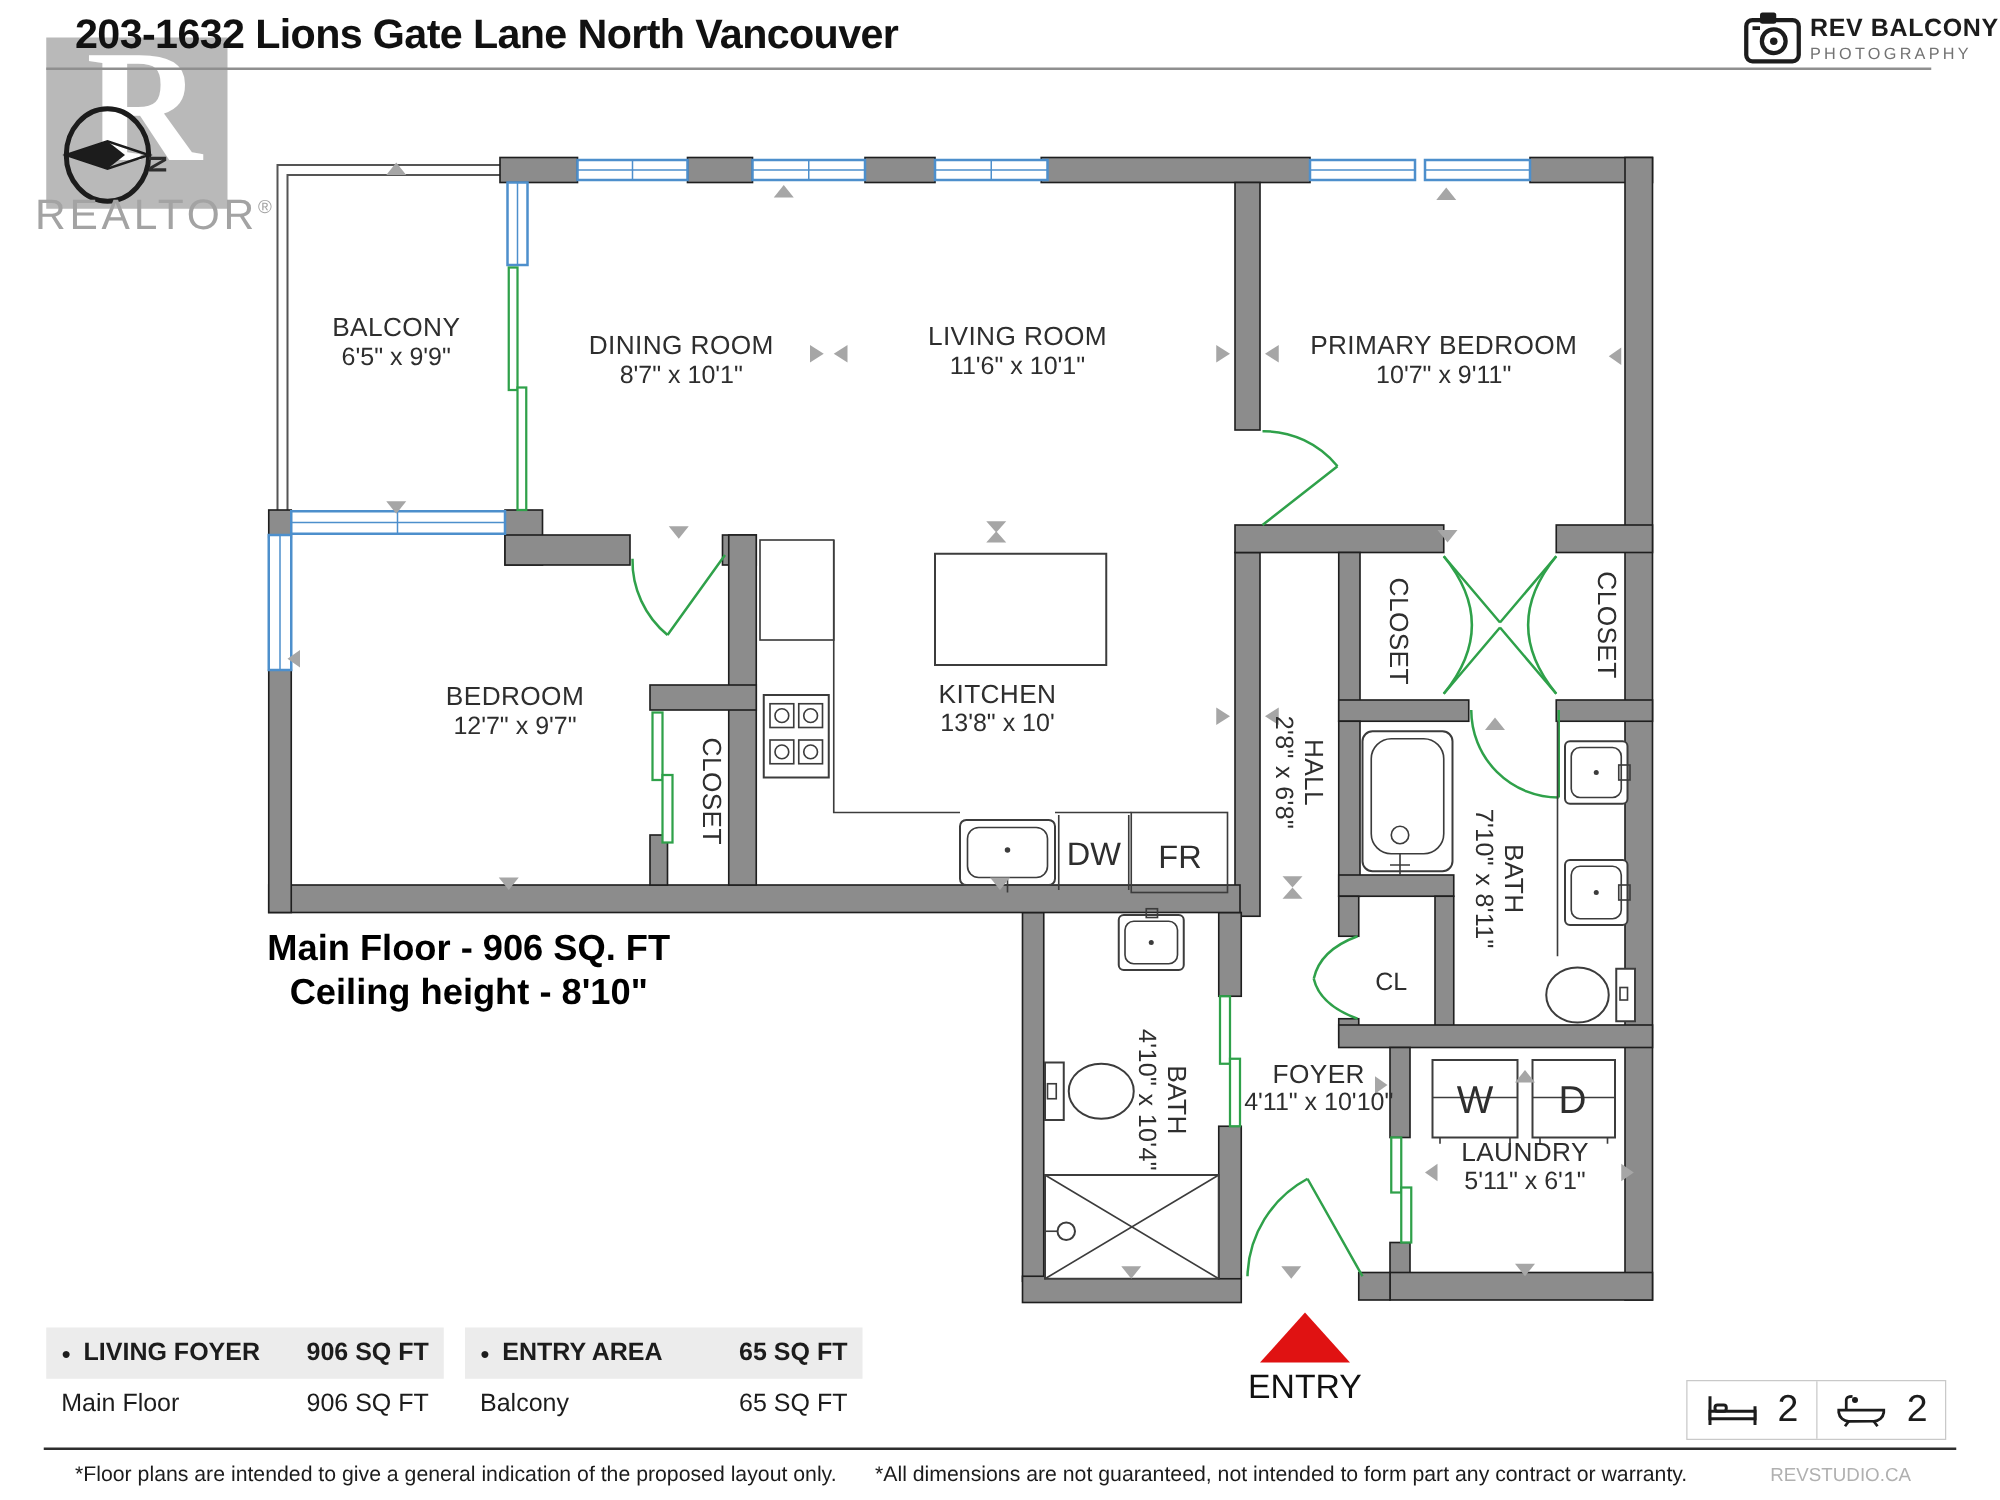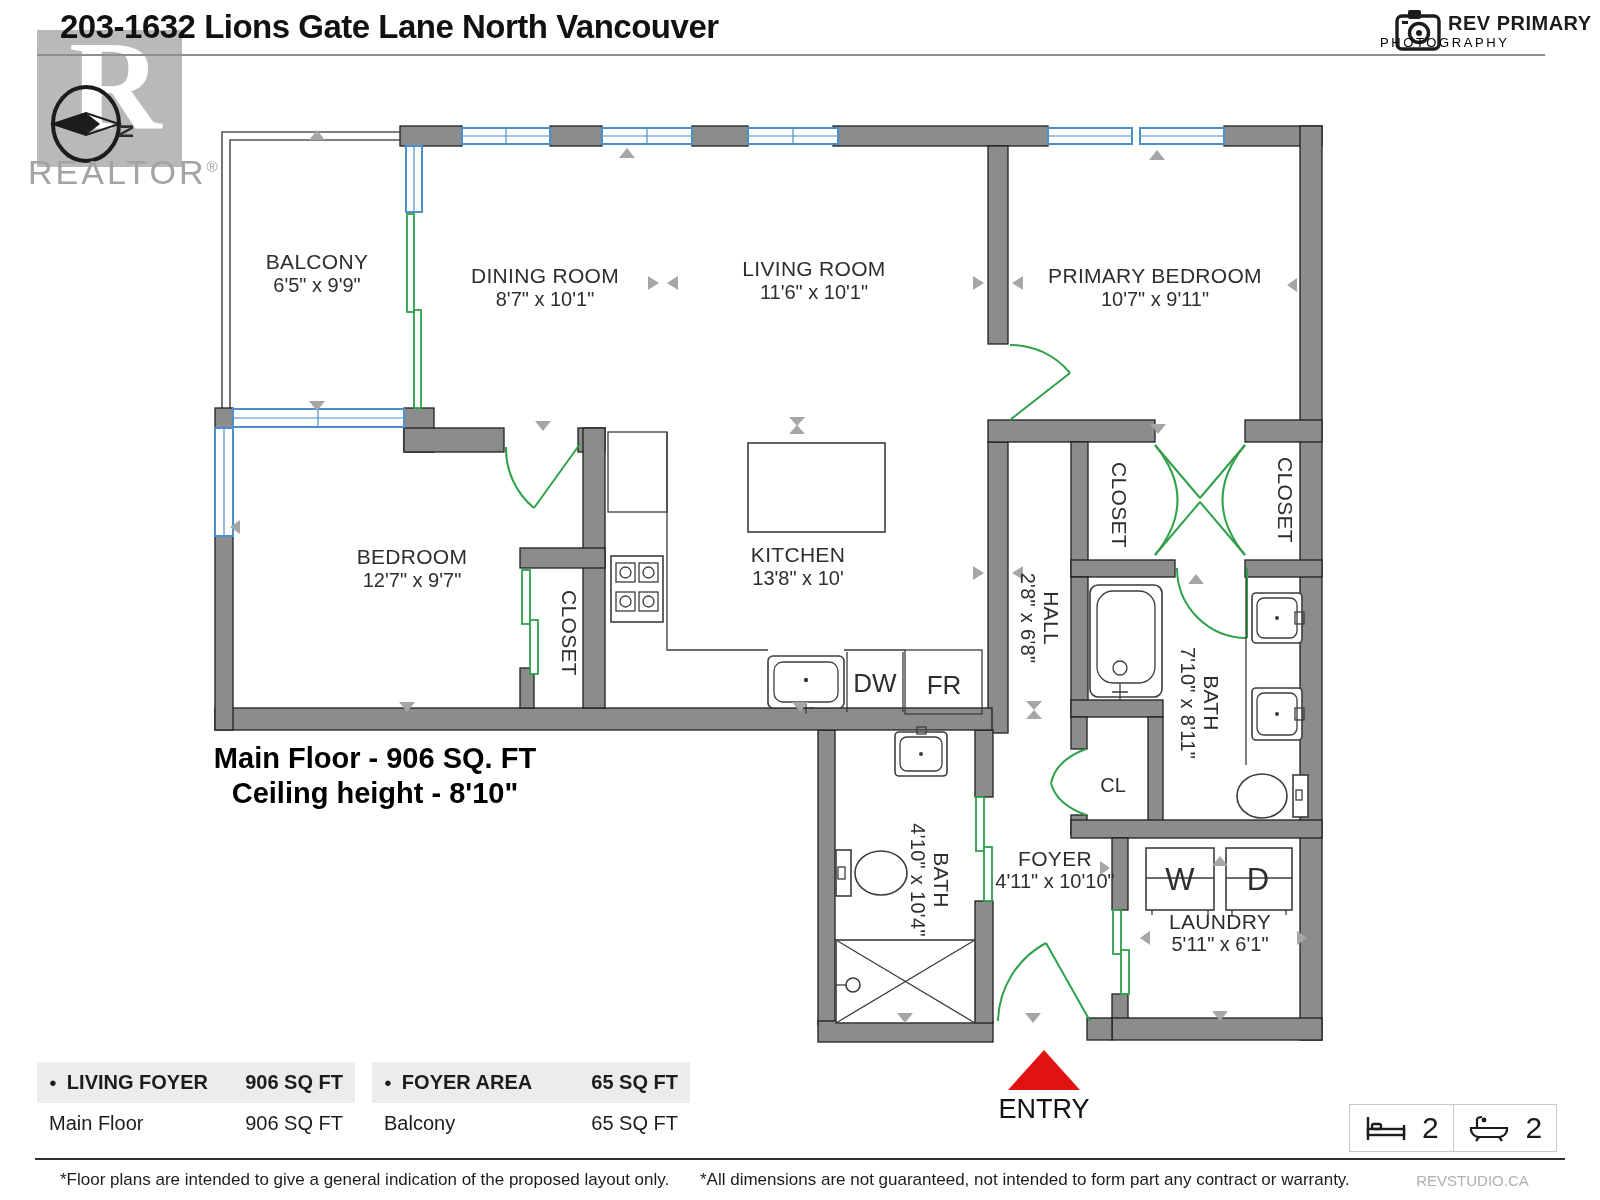--- a/index.html
+++ b/index.html
@@ -14,21 +14,21 @@
 
   
   .logo-r{left:37px;top:30px;width:145px;height:137px;background:var(--logo-gray)}
   .logo-r .r{position:absolute;left:32px;top:-18px;font-family:"Liberation Serif",serif;
     font-weight:bold;font-size:128px;color:#fff}
   .page-title{left:60px;top:8px;font-size:33px;font-weight:bold;color:#111;letter-spacing:-.5px;white-space:nowrap}
   .realtor{left:28px;top:153px;font-size:34px;font-weight:300;letter-spacing:3px;color:#a3a3a3}
   .realtor sup{font-size:15px}
   .top-line{left:37px;top:54px;width:1508px;height:2px;background:#8f8f8f}
   .studio-name{left:1448px;top:12px;font-size:20px;font-weight:bold;letter-spacing:.5px;white-space:nowrap}
-  .studio-sub{left:1380px;top:35px;font-size:13px;letter-spacing:2.6px;color:#000000;white-space:nowrap}
+  .studio-sub{left:1448px;top:35px;font-size:13px;letter-spacing:2.6px;color:#737373;white-space:nowrap}
 
   
   svg text{font-family:"Liberation Sans",sans-serif;fill:var(--label)}
   .room-name{font-size:21px;letter-spacing:.3px}
   .room-dims{font-size:20px}
   .lab-sm{font-size:20px}
   .lab-md{font-size:26px}
   .lab-wd{font-size:31px}
   .note-line{font-size:29px;font-weight:bold;fill:#000}
   .entry-text{font-size:27px;fill:#111}
@@ -78,21 +78,21 @@
   <div class="abs realtor"><span>REALTOR</span><sup>®</sup></div>
   <div class="abs page-title">203-1632 Lions Gate Lane North Vancouver</div>
   <div class="abs top-line"></div>
   <svg class="abs" style="left:1392px;top:6px" width="54" height="50">
     <rect x="16" y="4" width="13" height="9" rx="2" fill="#1c1c1c"></rect>
     <rect x="5" y="10" width="42" height="33" rx="5" fill="none" stroke="#1c1c1c" stroke-width="3.4"></rect>
     <rect x="10" y="15" width="6" height="3" fill="#1c1c1c"></rect>
     <circle cx="27" cy="27" r="9.5" fill="none" stroke="#1c1c1c" stroke-width="3.4"></circle>
     <circle cx="27" cy="27" r="3" fill="#1c1c1c"></circle>
   </svg>
-  <div class="abs studio-name">REV PRIMARY</div>
+  <div class="abs studio-name">REV BALCONY</div>
   <div class="abs studio-sub">PHOTOGRAPHY</div>
 
   <svg class="abs" style="left:0;top:0" width="1600" height="1200" viewBox="0 0 1600 1200">
 
     <g class="thin">
       <path d="M222,410 L222,132 L406,132 M230,410 L230,140 L406,140"></path>
     </g>
 
     <g class="wall">
       <rect x="400" y="126" width="62" height="20"></rect>
@@ -321,21 +321,21 @@
       <span class="at-val">906 SQ FT</span>
     </div>
     <div class="at-row">
       <span>Main Floor</span>
       <span class="at-val">906 SQ FT</span>
     </div>
   </div>
   <div class="abs area-table" style="left:372px;top:1062px">
     <div class="at-header">
       <span class="bullet">●</span>
-      <span>FOYER AREA</span>
+      <span>ENTRY AREA</span>
       <span class="at-val">65 SQ FT</span>
     </div>
     <div class="at-row">
       <span>Balcony</span>
       <span class="at-val">65 SQ FT</span>
     </div>
   </div>
 
   <div class="abs bb-box">
     <div class="bb-cell">

